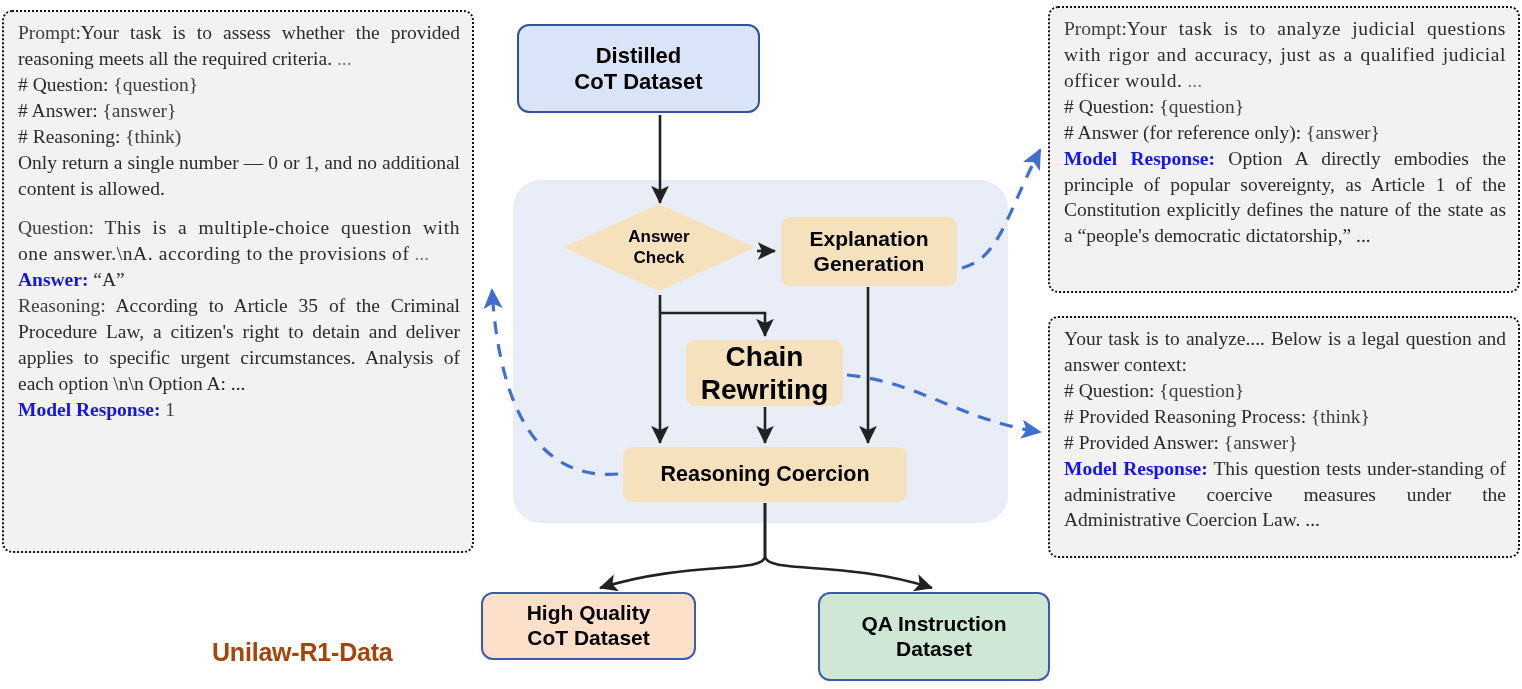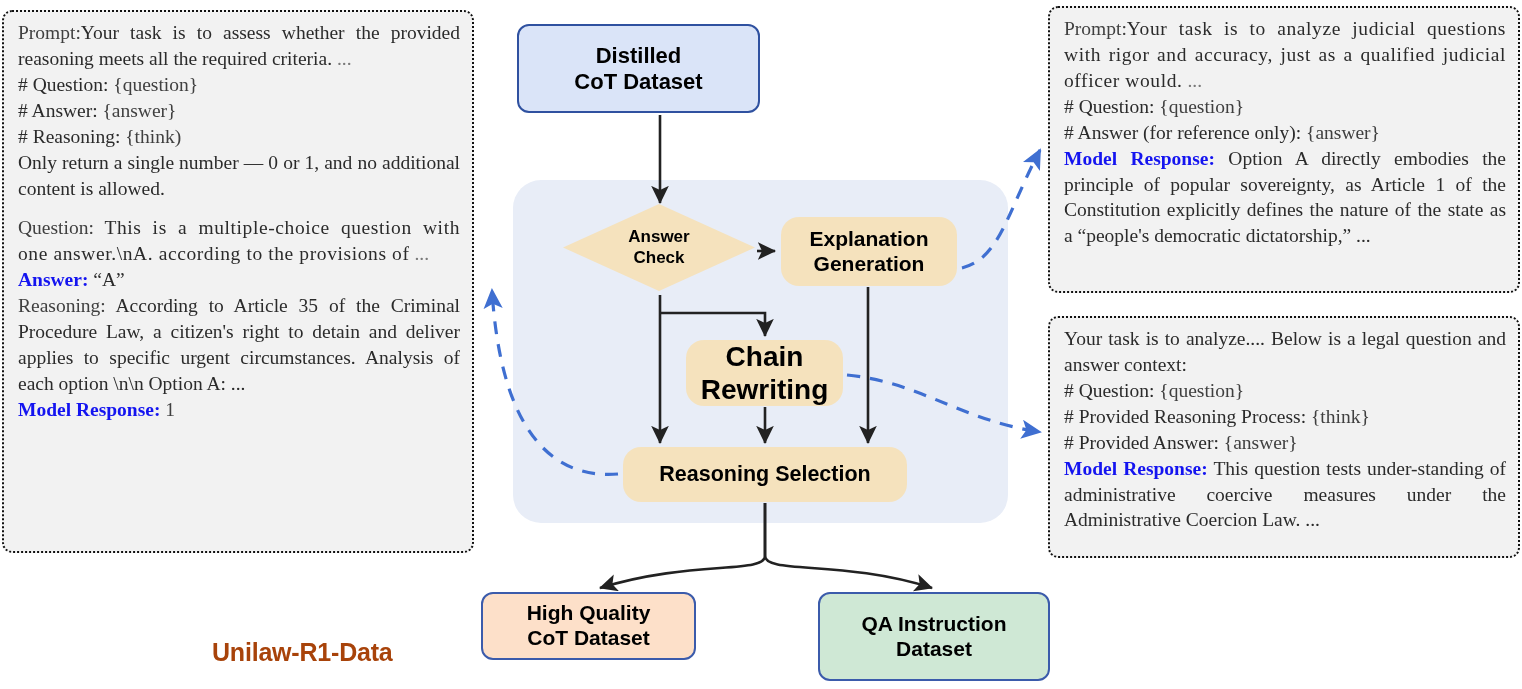--- a/index.html
+++ b/index.html
@@ -66,21 +66,21 @@
     color: #000000;
     line-height: 1.18;
   }
   .node-blue {
     background: #dae4f8;
     border: 2.5px solid #2f51a0;
     border-radius: 12px;
   }
   .node-tan {
     background: #f5e2bd;
-    border-radius: 18px;
+    border-radius: 9px;
   }
   .node-peach {
     background: #fde0c9;
     border: 2.5px solid #3b5bab;
     border-radius: 12px;
   }
   .node-green {
     background: #cfe8d5;
     border: 2.5px solid #3b5bab;
     border-radius: 12px;
@@ -212,21 +212,21 @@
   </div>
 
   <div class="node node-tan" id="node-chain">
     <div>
       <span>Chain</span><br>
       <span>Rewriting</span>
     </div>
   </div>
 
   <div class="node node-tan" id="node-selection">
-    <div>Reasoning Selection</div>
+    <div>Reasoning Coercion</div>
   </div>
 
   <div class="node node-peach" id="node-hq">
     <div>
       <span>High Quality</span><br>
       <span>CoT Dataset</span>
     </div>
   </div>
 
   <div class="node node-green" id="node-qa">

